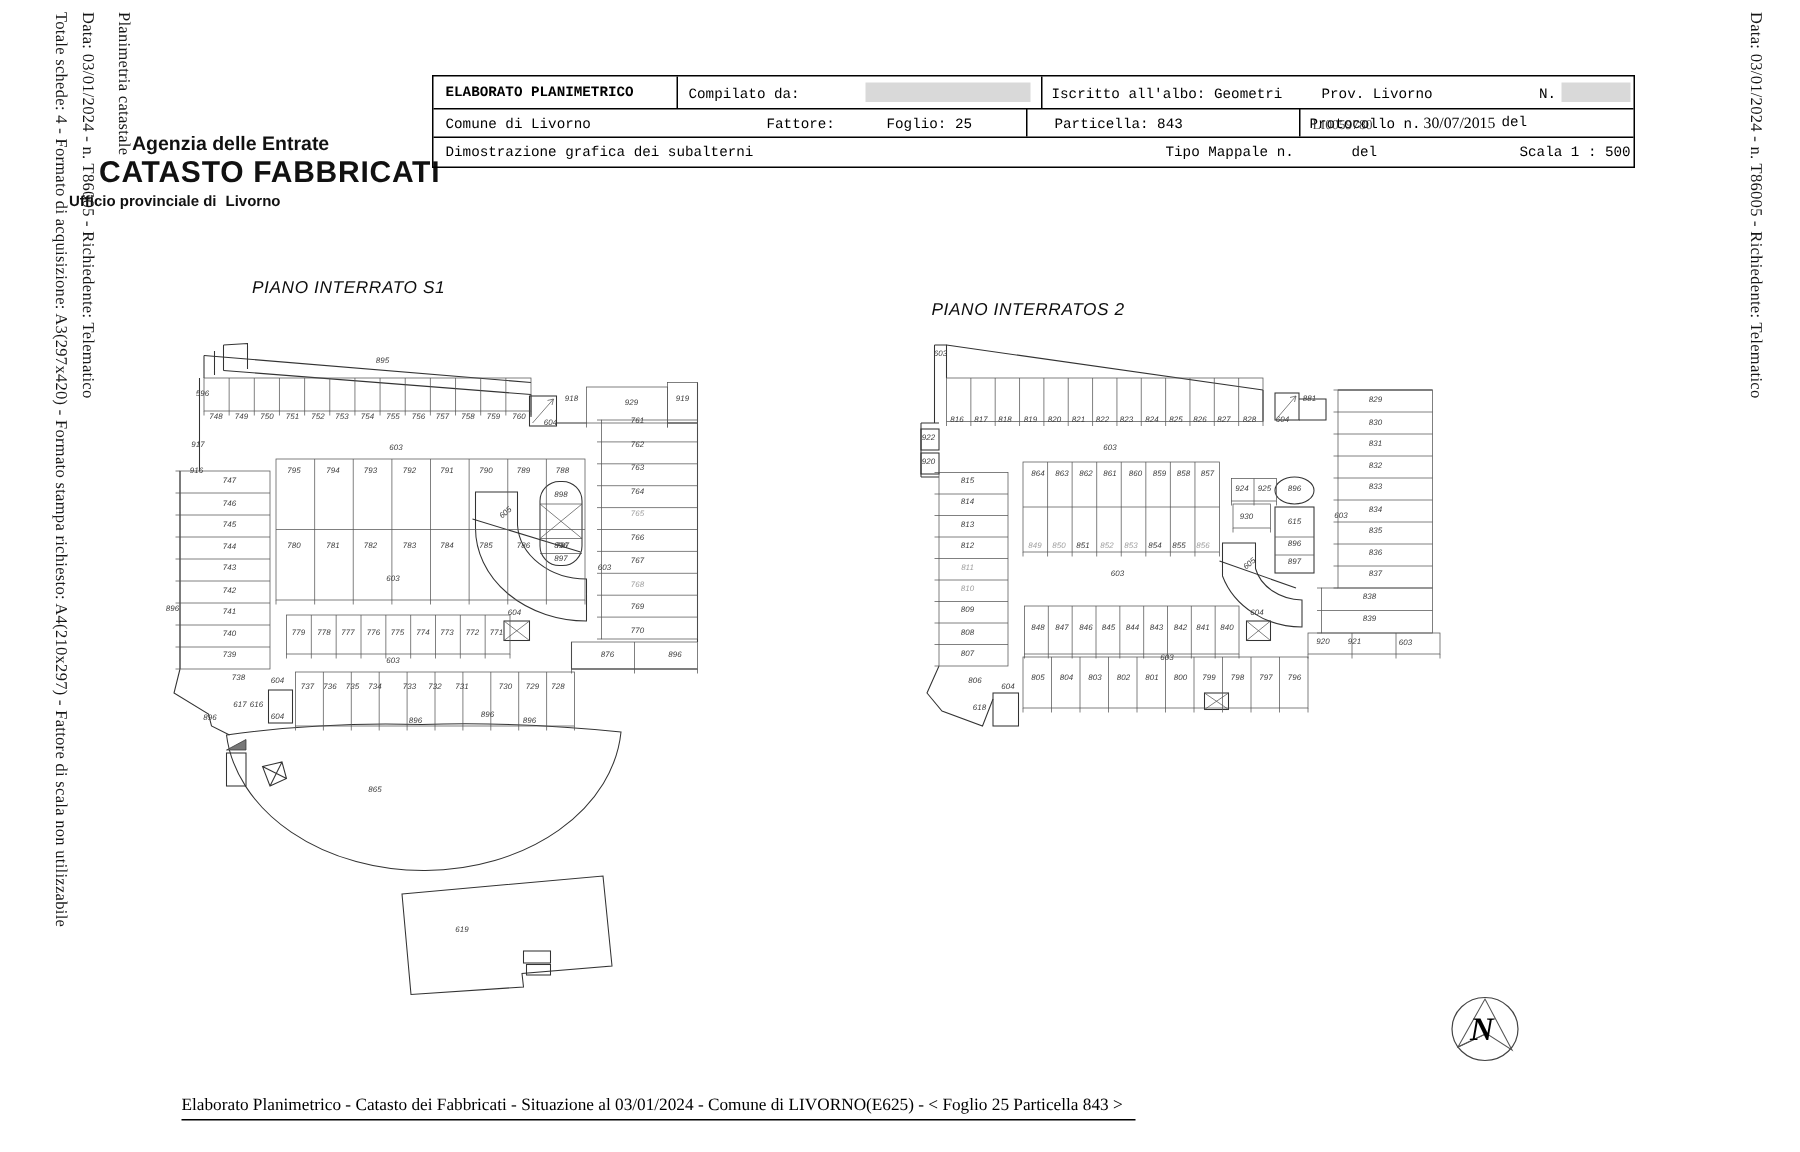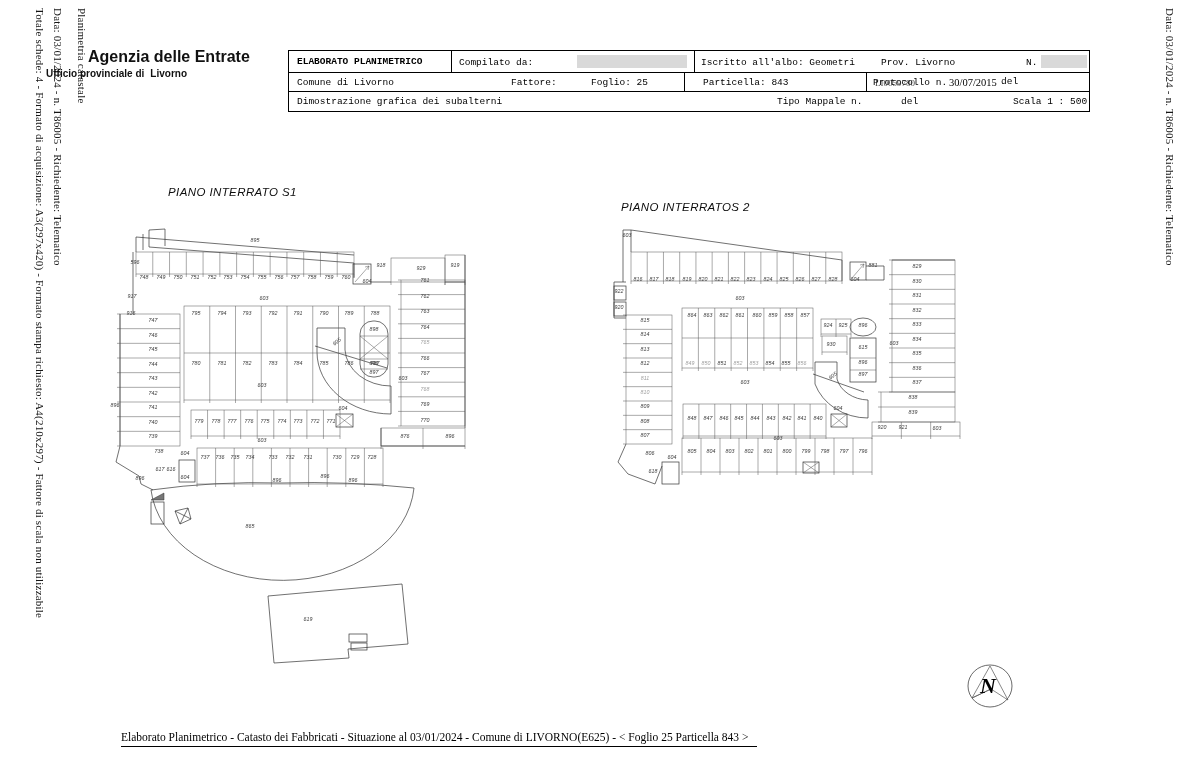--- a/index.html
+++ b/index.html
@@ -2,21 +2,21 @@
 <html><head>
 <meta charset="utf-8">
 <style>
   html,body{margin:0;padding:0;}
   body{width:1200px;height:768px;position:relative;background:#ffffff;overflow:hidden;
        font-family:"Liberation Sans",sans-serif;color:#111;}
   .vtext{position:absolute;writing-mode:vertical-rl;font-family:"Liberation Serif",serif;
          font-size:11px;color:#151515;white-space:nowrap;letter-spacing:.2px;}
   
   .logo{position:absolute;left:46px;top:48px;width:260px;}
-  .logo .l1{font-weight:bold;font-size:16px;margin-left:42px;}
+  .logo .l1{font-weight:bold;font-size:13px;margin-left:42px;margin-top:40px;}
   .logo .l2{font-weight:bold;font-size:20px;letter-spacing:.5px;margin-left:20px;margin-top:1px;}
   .logo .l3{font-weight:bold;font-size:10px;margin-top:2px;}
   .logo .l3 .city{margin-left:6px;}
   
   .htable{position:absolute;left:288px;top:50px;width:800px;height:60px;border:1px solid #000;
           font-family:"Liberation Mono",monospace;font-size:9.5px;color:#000;}
   .hline{position:absolute;left:0;right:0;height:1px;background:#000;}
   .vline{position:absolute;width:1px;background:#000;}
   .hcell{position:absolute;white-space:nowrap;}
   .b{font-weight:bold;}
@@ -38,20 +38,21 @@
 </head>
 <body>
 
 <div class="vtext" style="left:76px;top:8px;">Planimetria catastale</div>
 <div class="vtext" style="left:52px;top:8px;">Data: 03/01/2024 - n. T86005 - Richiedente: Telematico</div>
 <div class="vtext" style="left:34px;top:8px;">Totale schede: 4 - Formato di acquisizione: A3(297x420) - Formato stampa richiesto: A4(210x297) - Fattore di scala non utilizzabile</div>
 <div class="vtext" style="left:1164px;top:8px;">Data: 03/01/2024 - n. T86005 - Richiedente: Telematico</div>
 
 <div class="logo">
   <div class="l1">Agenzia delle Entrate</div>
+  <div class="l2">CATASTO FABBRICATI</div>
   <div class="l3"><span>Ufficio provinciale di</span><span class="city">Livorno</span></div>
 </div>
 
 <div class="htable">
   <div class="hline" style="top:21px;"></div>
   <div class="hline" style="top:40px;"></div>
   <div class="vline" style="left:162px;top:0;height:21px;"></div>
   <div class="vline" style="left:405px;top:0;height:21px;"></div>
   <div class="vline" style="left:395px;top:21px;height:19px;"></div>
   <div class="vline" style="left:577px;top:21px;height:19px;"></div>

